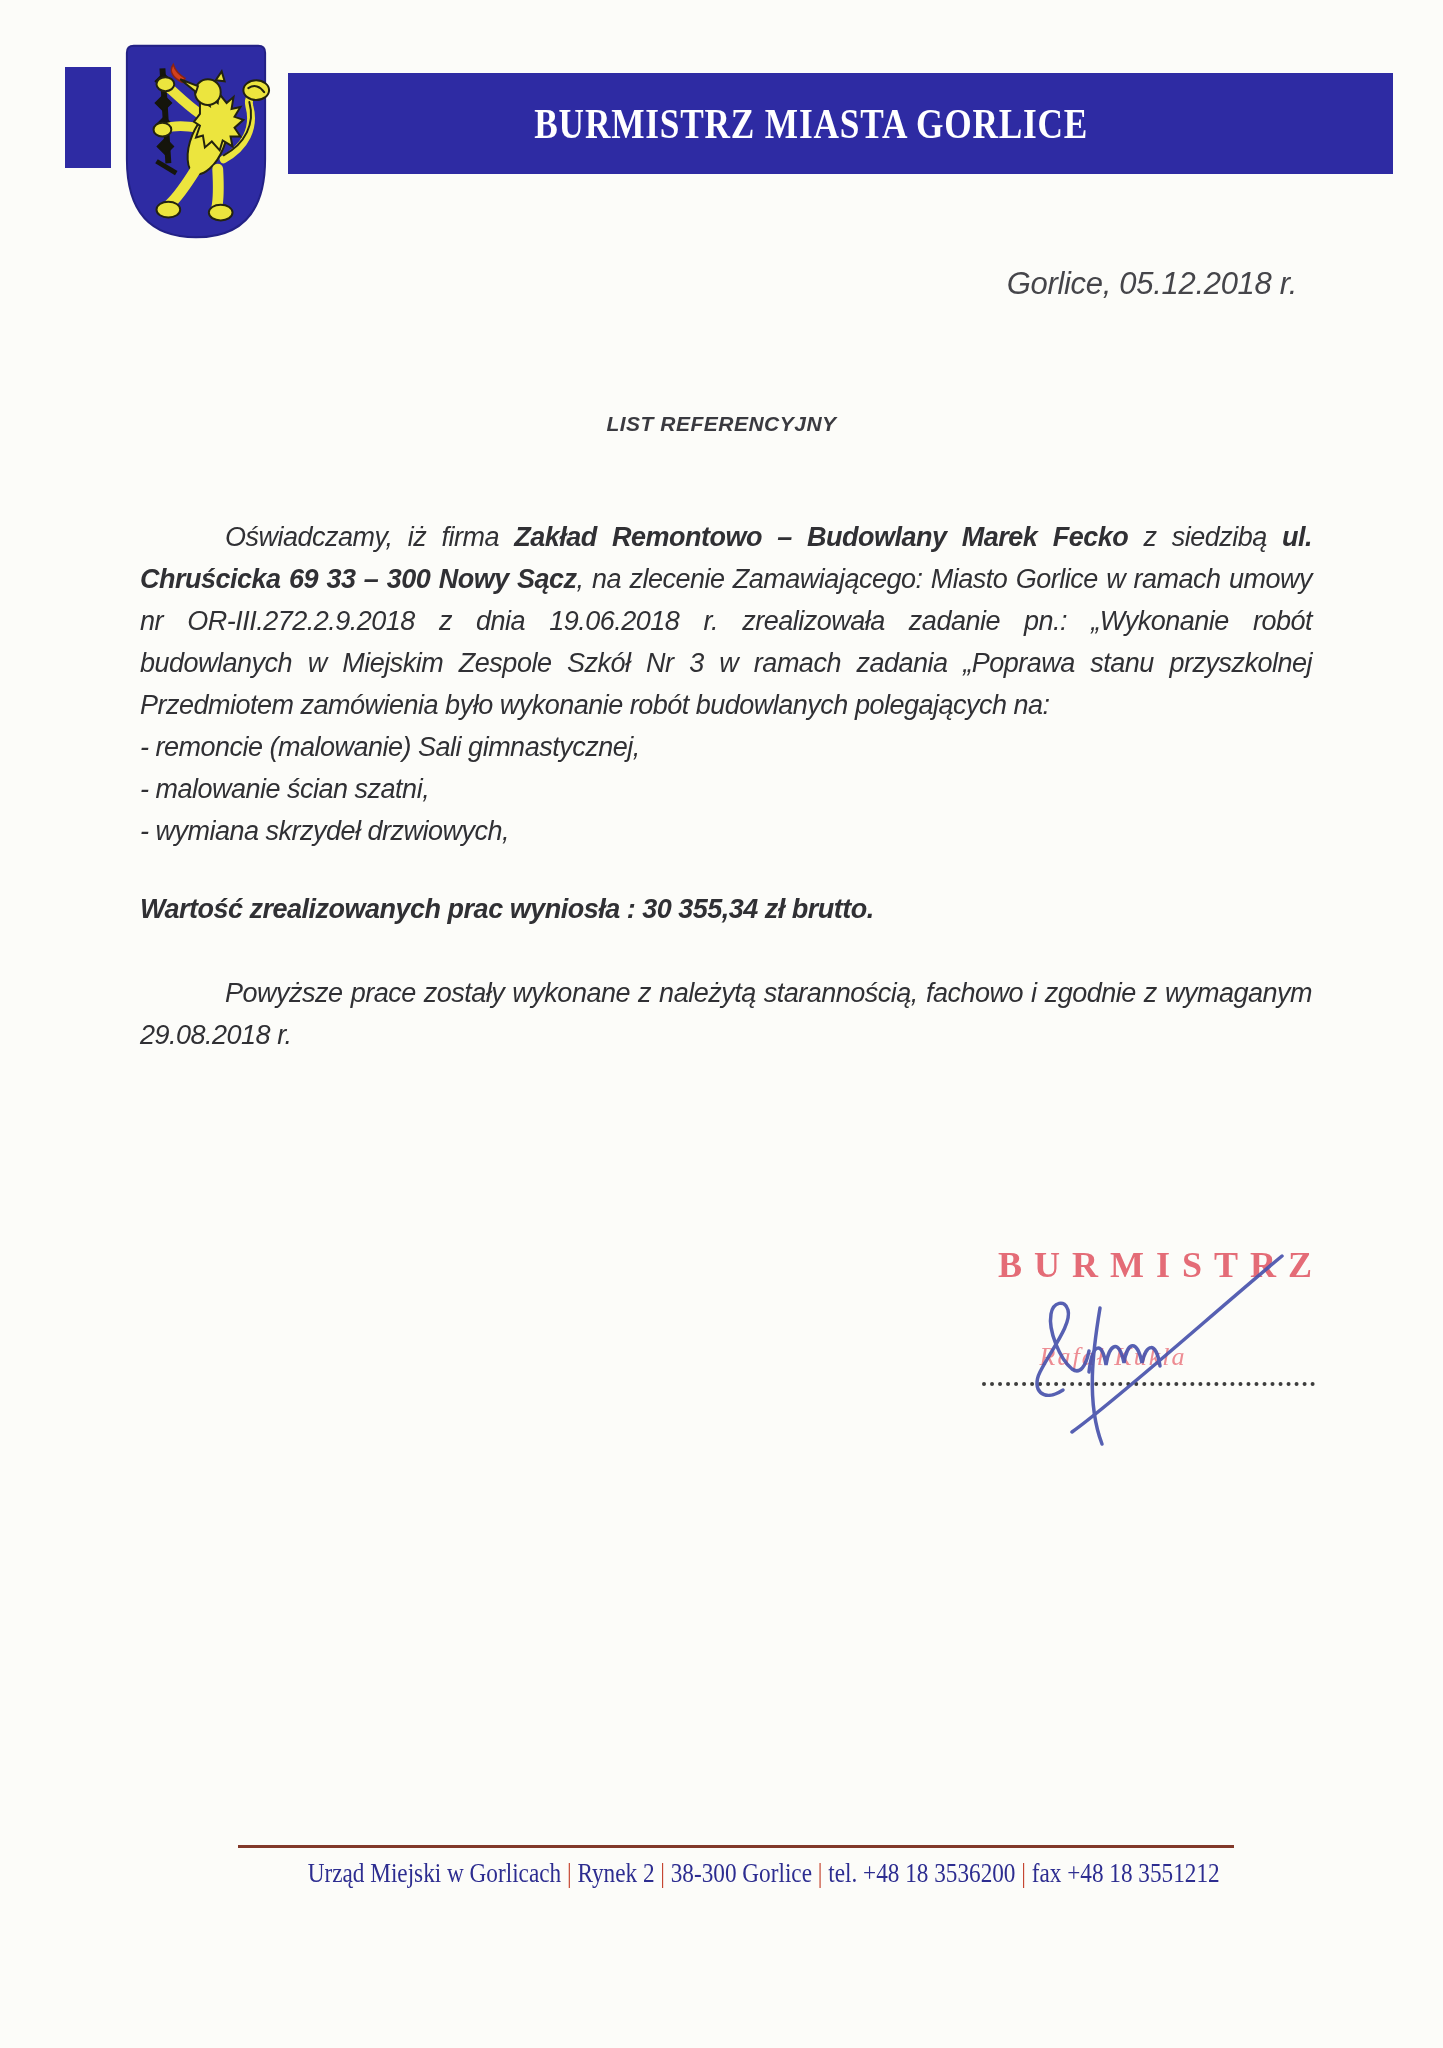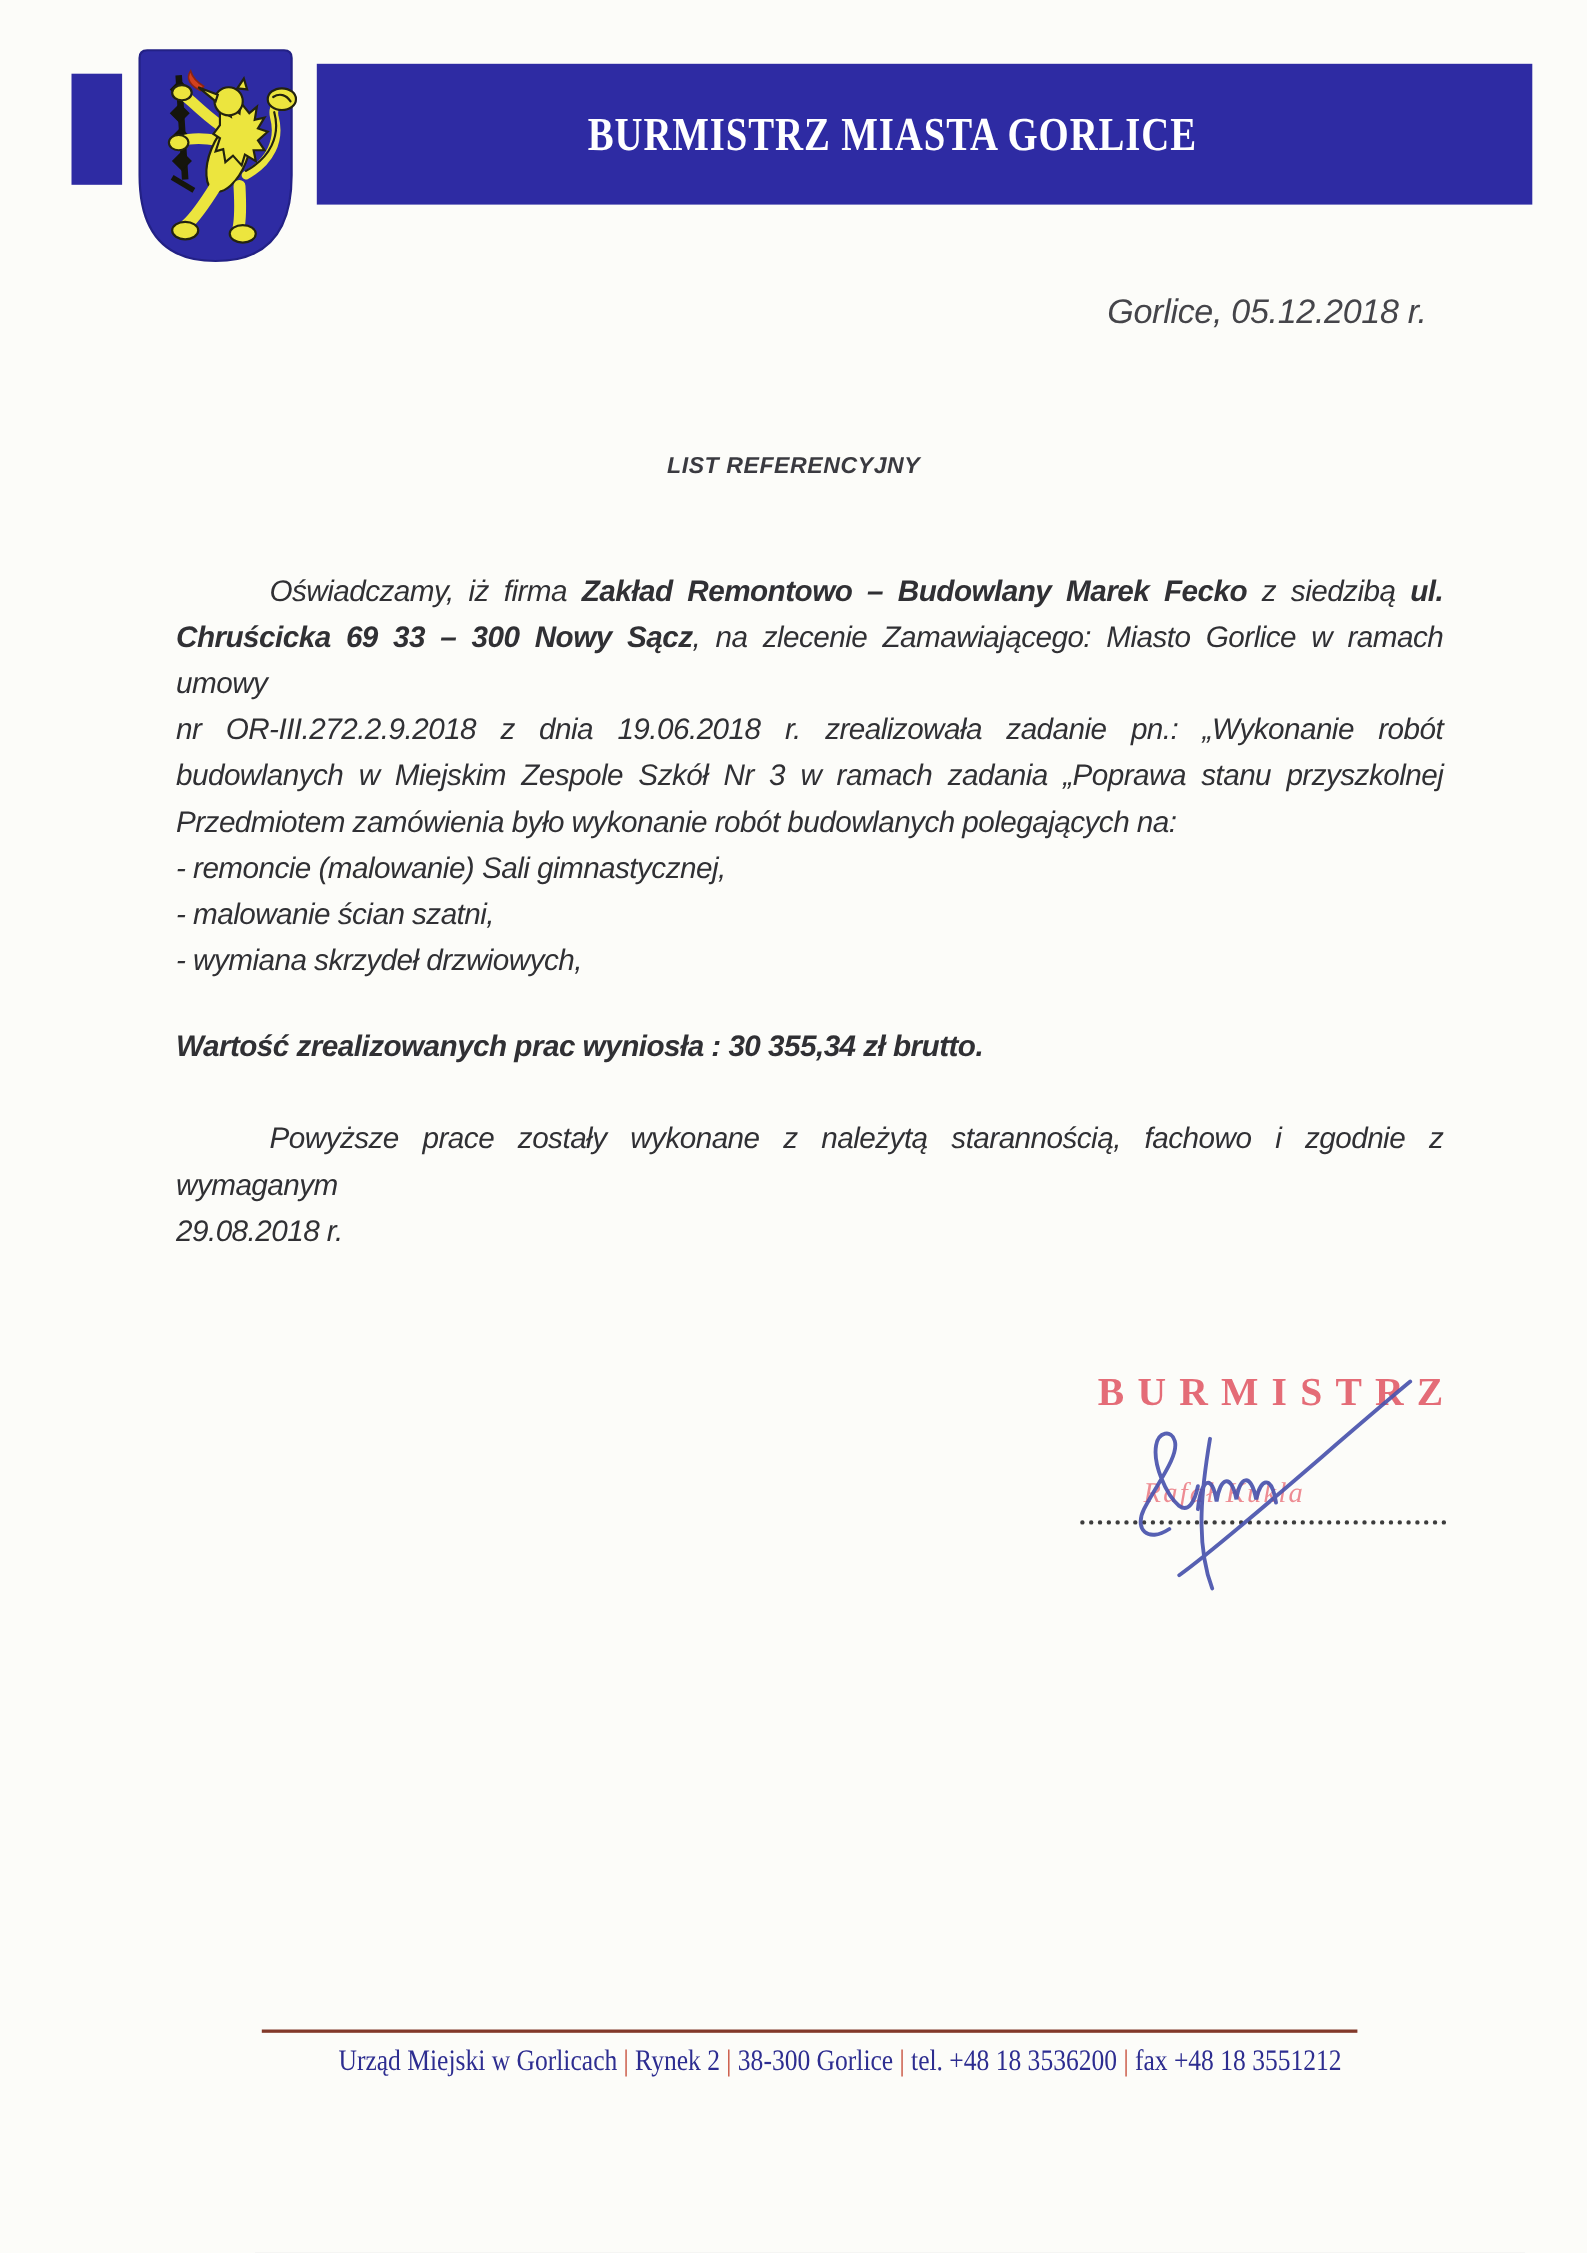--- a/index.html
+++ b/index.html
@@ -5,21 +5,21 @@
   html,body{margin:0;padding:0;background:#e9e9e9;}
   .page{
     position:relative;width:1443px;height:2048px;margin:0 auto;
     background:#fcfcf9;overflow:hidden;
     font-family:"Liberation Sans",sans-serif;color:#303034;
   }
 
   
   .banner-chip{position:absolute;left:65px;top:67px;width:46px;height:101px;background:#2e2ba3;}
   .banner{
-    position:absolute;left:288px;top:58px;width:1105px;height:128px;background:#2e2ba3;
+    position:absolute;left:288px;top:73px;width:1105px;height:101px;background:#2e2ba3;
     display:flex;align-items:center;justify-content:center;
   }
   .banner-title{
     color:#ffffff;font-family:"Liberation Serif",serif;font-weight:bold;
     font-size:43px;letter-spacing:1px;white-space:nowrap;
     transform:scaleX(.82) translateX(-36px);transform-origin:50% 50%;
   }
   .crest{position:absolute;left:117px;top:42px;width:158px;height:199px;}
 
   
@@ -30,21 +30,21 @@
   .doc-title{
     position:absolute;top:412px;left:0;width:100%;text-align:center;
     font-weight:bold;font-style:italic;font-size:21px;color:#3a3a40;letter-spacing:.5px;
   }
 
   
   .body-text{
     position:absolute;left:140px;top:516px;width:1172px;
     font-style:italic;font-size:27px;line-height:42px;letter-spacing:-.5px;color:#303034;
   }
-  .bline{min-height:42px;margin-left:20px;}
+  .bline{min-height:42px;}
   .bline.fill{text-align:justify;text-align-last:justify;}
   .b, .bold{font-weight:bold;}
   #value-line{margin-top:36px;font-weight:bold;}
   #closing-para{margin-top:42px;}
 
   
   .sign-block{position:absolute;left:975px;top:1240px;width:345px;height:215px;}
   .stamp-title{
     position:absolute;top:4px;left:23px;white-space:nowrap;
     font-family:"Liberation Serif",serif;font-weight:bold;font-size:36px;

